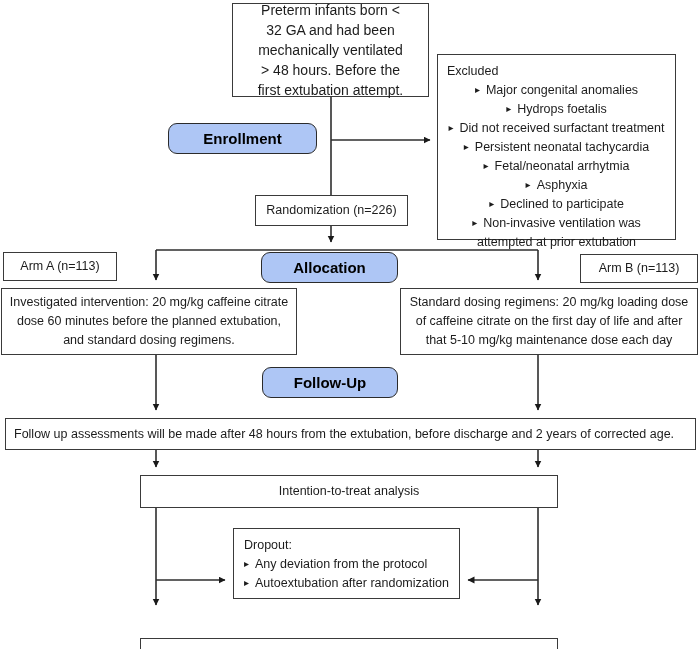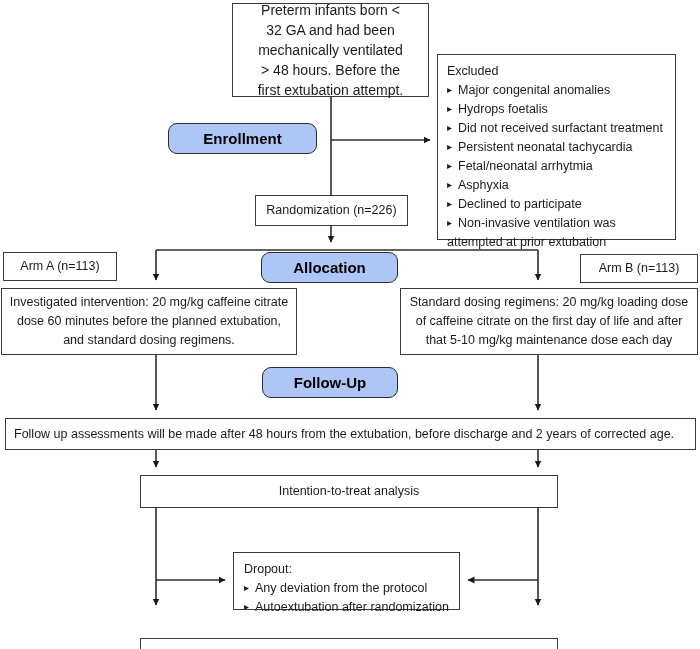--- a/index.html
+++ b/index.html
@@ -15,33 +15,33 @@
   }
   .center{display:flex;align-items:center;justify-content:center;text-align:center;}
   .stage{
     position:absolute;background:#aec6f5;border:1.8px solid #2b2b2b;border-radius:9px;
     box-sizing:border-box;display:flex;align-items:center;justify-content:center;
     font-weight:bold;font-size:15px;color:#000;
   }
   
   .top-box{left:232px;top:3px;width:197px;height:94px;padding:6px 20px;font-size:14px;line-height:20px;}
   .excluded-box{left:437px;top:54px;width:239px;height:186px;padding:7px 9px;font-size:12.5px;line-height:19px;}
-  .excluded-box ul{list-style:none;margin:0;padding:0;}
+  .excluded-box ul{list-style:none;margin:0;padding:0;text-align:center;}
   .blt{font-size:10px;margin-right:6px;position:relative;top:-1px;}
   .enrollment{left:168px;top:123px;width:149px;height:31px;}
   .randomization{left:255px;top:195px;width:153px;height:31px;}
   .allocation{left:261px;top:252px;width:137px;height:31px;}
   .arm-a{left:3px;top:252px;width:114px;height:29px;}
   .arm-b{left:580px;top:254px;width:118px;height:29px;}
   .arm-desc-l{left:1px;top:288px;width:296px;height:67px;padding:4px 6px;line-height:19px;}
   .arm-desc-r{left:400px;top:288px;width:298px;height:67px;padding:16px 6px;line-height:19px;}
   .followup{left:262px;top:367px;width:136px;height:31px;}
   .wide-box{left:5px;top:418px;width:691px;height:32px;display:flex;align-items:center;padding:12px 8px;}
   .itt-box{left:140px;top:475px;width:418px;height:33px;}
-  .dropout-box{left:233px;top:552px;width:227px;height:58px;padding:7px 10px;line-height:19px;}
+  .dropout-box{left:233px;top:528px;width:227px;height:71px;padding:7px 10px;line-height:19px;}
   .dropout-box ul{list-style:none;margin:0;padding:0;}
   .pp-box{left:140px;top:612px;width:418px;height:34px;margin-top:26px;}
 </style>
 </head>
 <body>
 
 <div class="canvas">
 
   <svg class="lines" viewBox="0 0 700 649" xmlns="http://www.w3.org/2000/svg">
     <defs>

